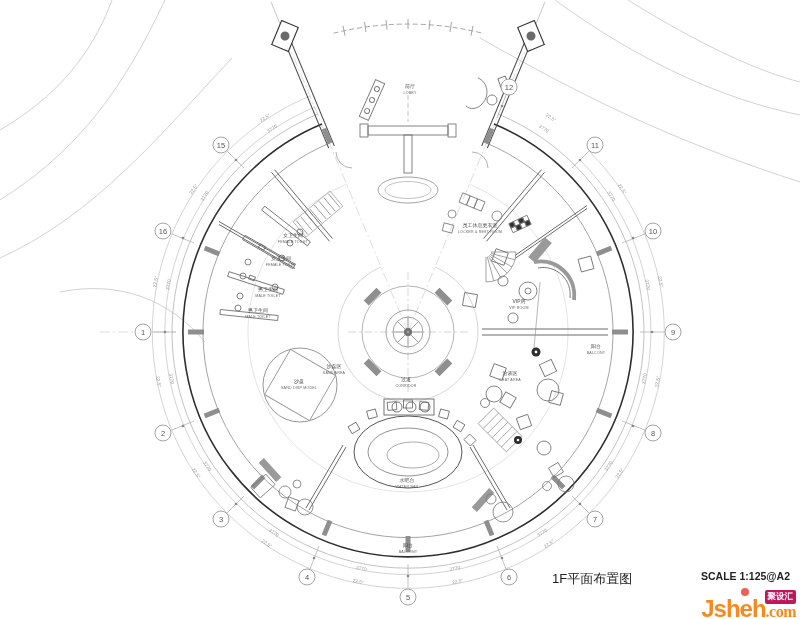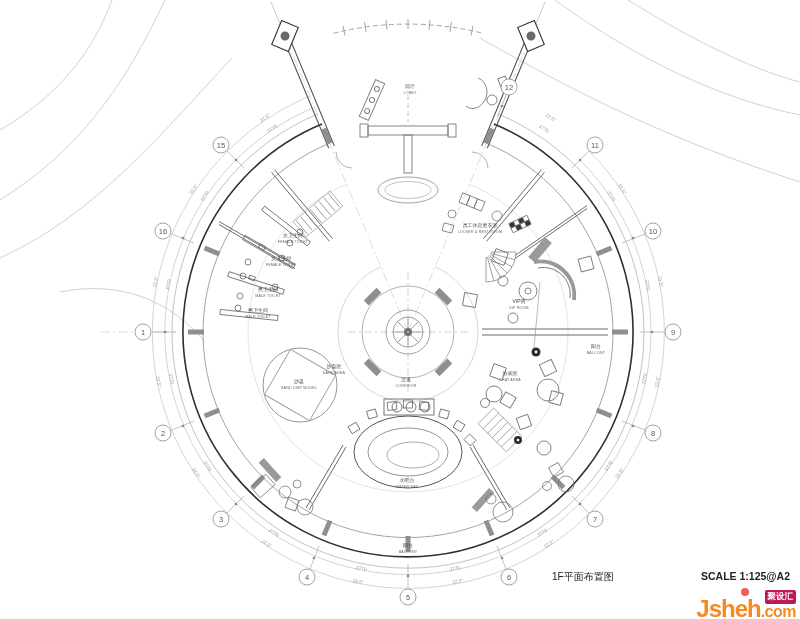--- a/index.html
+++ b/index.html
@@ -7,27 +7,27 @@
   #canvas{position:relative;width:800px;height:619px;background:#fff;overflow:hidden;}
   svg text{text-anchor:middle;}
   .lz{font-size:5px;fill:#444;}
   .le{font-size:3.6px;fill:#666;letter-spacing:.2px;}
   .bub{font-size:7.5px;fill:#555;}
   .dim{font-size:4.8px;fill:#9a9a9a;}
   .titleblock{position:absolute;left:552px;top:566px;width:238px;}
   .titleblock .main{font-size:15.5px;font-weight:bold;color:#111;letter-spacing:.3px;
     border-bottom:2.5px solid #000;padding-bottom:2px;white-space:nowrap;}
   .titleblock .row{display:flex;justify-content:space-between;margin-top:4px;}
-  .titleblock .sub{font-size:10px;color:#222;}
+  .titleblock .sub{font-size:13px;color:#222;}
   .titleblock .scale{font-size:10.5px;font-weight:bold;color:#222;}
   .reddot{position:absolute;left:741px;top:588px;width:8px;height:8px;border-radius:50%;
     background:#e63a30;opacity:.8;}
   .logo{position:absolute;left:684px;top:595px;width:112px;height:26px;white-space:nowrap;text-align:right;}
   .logo .j{font-size:24px;font-weight:800;color:#f6891f;letter-spacing:-1px;}
-  .logo .c{font-size:16px;font-weight:800;color:#f6891f;letter-spacing:-.5px;}
+  .logo .c{font-size:16px;font-weight:800;color:#f6891f;letter-spacing:-.5px;font-family:Liberation Serif, serif;}
   .logo .badge{position:absolute;right:0px;top:-5px;background:#be185d;color:#fff;
     font-size:8.5px;font-weight:bold;padding:1px 3px;border-radius:2px;}
 </style>
 </head>
 <body>
 
 <div id="canvas">
 
 <svg width="800" height="619" viewBox="0 0 800 619">
 

